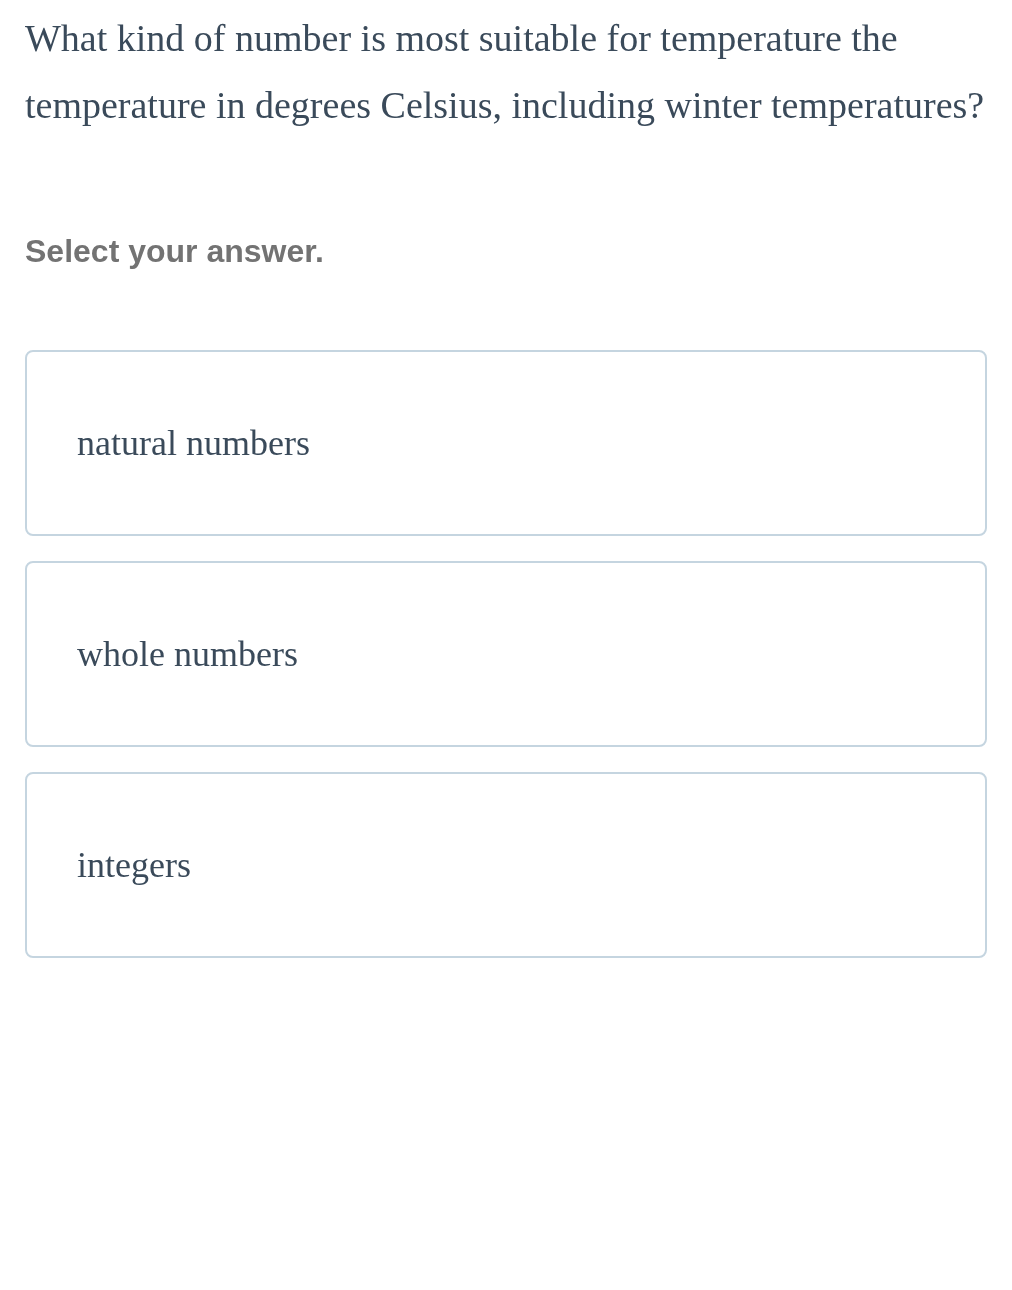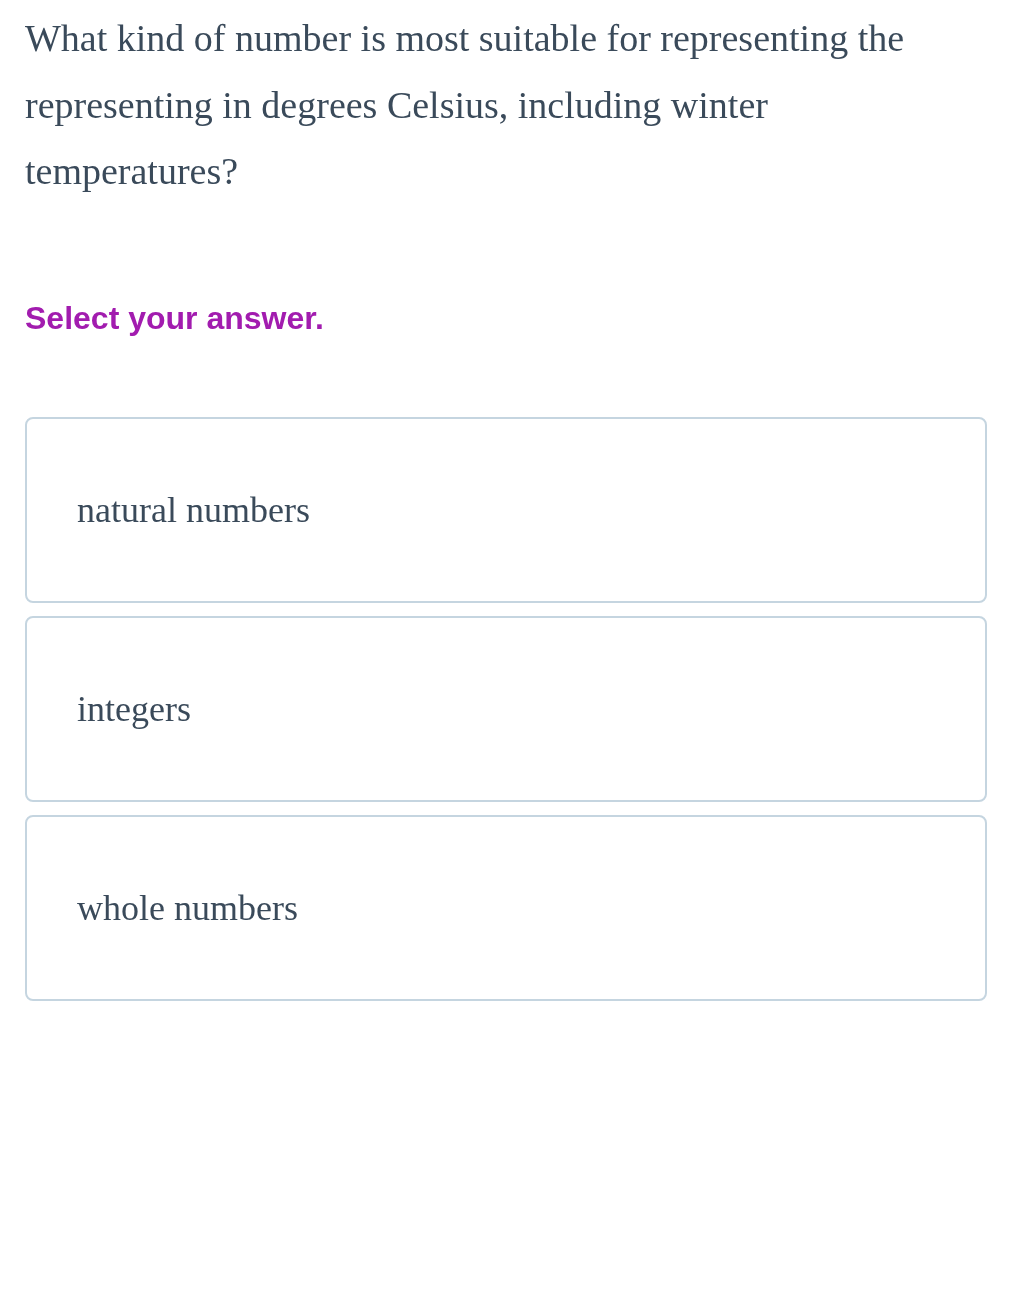--- a/index.html
+++ b/index.html
@@ -21,51 +21,51 @@
       line-height: 1.75;
       color: #3a4a5a;
       font-weight: 400;
       margin-bottom: 95px;
       padding-top: 5px;
     }
     .instruction {
       font-family: -apple-system, BlinkMacSystemFont, 'Segoe UI', Arial, sans-serif;
       font-size: 32px;
       font-weight: 700;
-      color: #a21caf;
+      color: #737373;
       margin-bottom: 80px;
     }
     .options {
       display: flex;
       flex-direction: column;
-      gap: 13px;
+      gap: 25px;
     }
     .option {
       border: 2px solid #c5d5e0;
       border-radius: 8px;
       padding: 70px 50px;
       cursor: pointer;
       background: #ffffff;
     }
     .option-label {
       font-size: 36px;
       color: #3a4a5a;
       font-weight: 400;
     }
   </style>
 </head>
 <body>
 
 <div class="container">
-  <div class="question">What kind of number is most suitable for representing the representing in degrees Celsius, including winter temperatures?</div>
+  <div class="question">What kind of number is most suitable for temperature the temperature in degrees Celsius, including winter temperatures?</div>
   <div class="instruction">Select your answer.</div>
   <div class="options">
     <div class="option">
       <span class="option-label">natural numbers</span>
     </div>
     <div class="option">
-      <span class="option-label">integers</span>
+      <span class="option-label">whole numbers</span>
     </div>
     <div class="option">
-      <span class="option-label">whole numbers</span>
+      <span class="option-label">integers</span>
     </div>
   </div>
 </div>
 
 </body></html>

